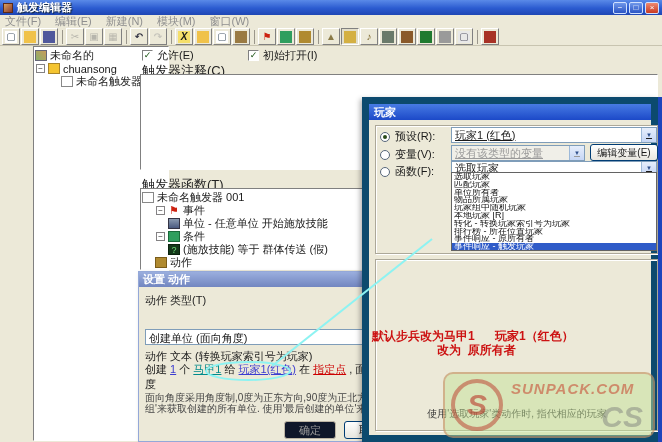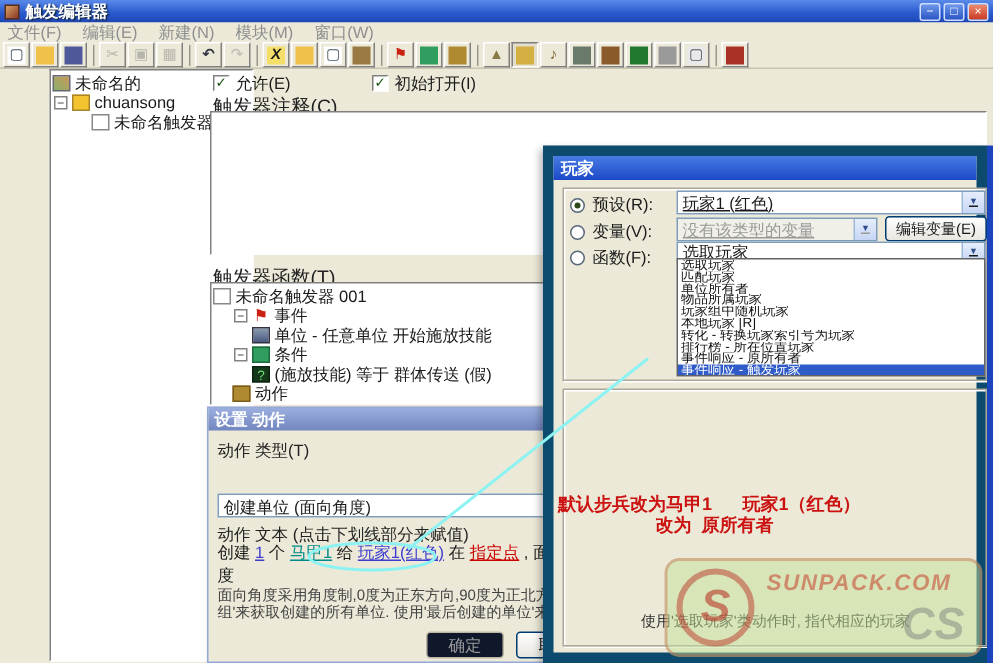--- a/index.html
+++ b/index.html
@@ -289,21 +289,21 @@
         <span class="ticon"></span>
         <span class="tlabel">动作</span>
       </div>
       </div>
   </div>
 
   <div class="action-dialog">
     <div class="ad-title">设置 动作</div>
     <span class="ad-lbl" style="left:6px;top:21px;">动作 类型(T)</span>
     <div class="fieldbox" style="left:6px;top:57px;width:338px;height:16px;">创建单位 (面向角度)</div>
-    <span class="ad-lbl" style="left:6px;top:77px;">动作 文本 (点击下划线部分来赋值)</span>
+    <span class="ad-lbl" style="left:6px;top:77px;">动作 文本 (转换玩家索引号为玩家)</span>
     <div class="acttext"><span class="part" data-kind="plain">创建 </span><span class="part" data-kind="link-blue">1</span><span class="part" data-kind="plain"> 个 </span><span class="part" data-kind="link-teal">马甲1</span><span class="part" data-kind="plain"> 给 </span><span class="part" data-kind="link-blue">玩家1(红色)</span><span class="part" data-kind="plain"> 在 </span><span class="part" data-kind="link-red">指定点</span><span class="part" data-kind="plain"> , 面向角度为 </span><span class="part" data-kind="link-blue">默认建筑朝向</span><span class="part" data-kind="plain"> 度</span></div>
     <div class="ad-help">面向角度采用角度制,0度为正东方向,90度为正北方向. 使用'最后创建的单位组'来获取创建的所有单位. 使用'最后创建的单位'来获取最后创建的单位.</div>
     <div class="btn disabled" style="left:145px;top:149px;">确定</div>
     <div class="btn" style="left:205px;top:149px;">取消</div>
   </div>
 
   <div class="player-dialog">
     <div class="pd-title">玩家</div>
     <div class="etched" style="left:6px;top:21px;width:283px;height:129px;"></div>
     <div class="etched" style="left:6px;top:155px;width:283px;height:172px;"></div>

